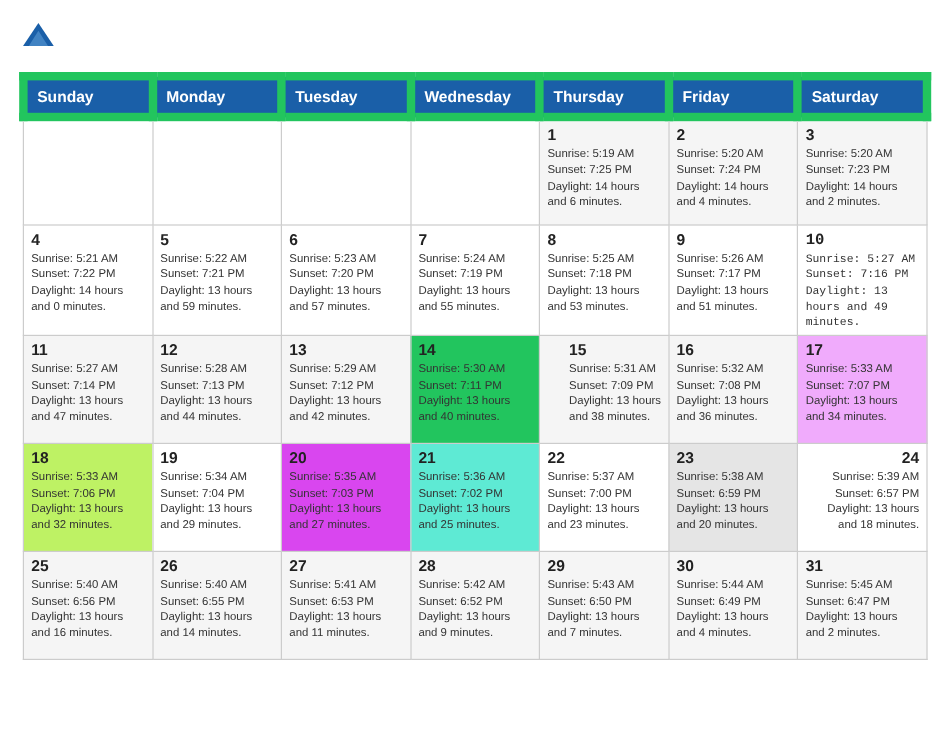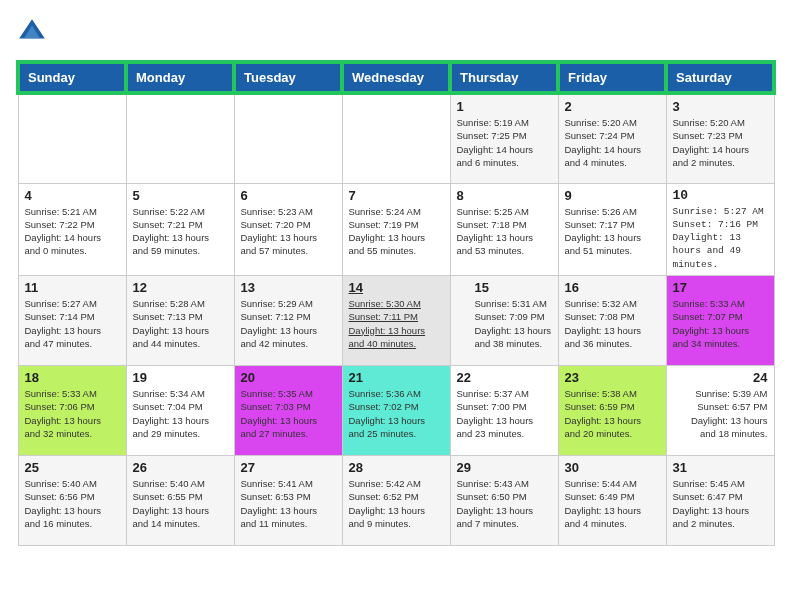--- a/index.html
+++ b/index.html
@@ -57,21 +57,21 @@
       border-collapse: collapse;
       border: 1px solid #ccc;
     }
     .calendar th {
       background-color: #1a5fa8;
       color: #fff;
       font-size: 13px;
       font-weight: bold;
       text-align: left;
       padding: 6px 8px;
-      border: 4px solid #22c55e;
+      border: 7px solid #22c55e;
     }
     .calendar td {
       width: calc(100% / 7);
       vertical-align: top;
       border: 1px solid #ccc;
       padding: 4px 6px;
       font-size: 10px;
       color: #333;
       height: 90px;
       background: #fff;
@@ -224,42 +224,42 @@
 Daylight: 13 hours
 and 44 minutes.</div>
         </td>
         <td style="background: rgb(245, 245, 245);">
           <span class="day-number">13</span>
           <div class="day-info">Sunrise: 5:29 AM
 Sunset: 7:12 PM
 Daylight: 13 hours
 and 42 minutes.</div>
         </td>
-        <td style="background: #e5e5e5; text-decoration: underline;">
+        <td style="background: #22c55e;">
           <span class="day-number">14</span>
           <div class="day-info">Sunrise: 5:30 AM
 Sunset: 7:11 PM
 Daylight: 13 hours
 and 40 minutes.</div>
         </td>
         <td style="background: rgb(245, 245, 245); padding-left: 24px;">
           <span class="day-number">15</span>
           <div class="day-info">Sunrise: 5:31 AM
 Sunset: 7:09 PM
 Daylight: 13 hours
 and 38 minutes.</div>
         </td>
         <td style="background: rgb(245, 245, 245);">
           <span class="day-number">16</span>
           <div class="day-info">Sunrise: 5:32 AM
 Sunset: 7:08 PM
 Daylight: 13 hours
 and 36 minutes.</div>
         </td>
-        <td style="background: #d946ef;">
+        <td style="background: #f0abfc;">
           <span class="day-number">17</span>
           <div class="day-info">Sunrise: 5:33 AM
 Sunset: 7:07 PM
 Daylight: 13 hours
 and 34 minutes.</div>
         </td>
       </tr>
       <tr>
         <td style="background: #bef264;">
           <span class="day-number">18</span>
@@ -289,21 +289,21 @@
 Daylight: 13 hours
 and 25 minutes.</div>
         </td>
         <td style="background: rgb(255, 255, 255);">
           <span class="day-number">22</span>
           <div class="day-info">Sunrise: 5:37 AM
 Sunset: 7:00 PM
 Daylight: 13 hours
 and 23 minutes.</div>
         </td>
-        <td style="background: #bef264; margin-top: 29px;">
+        <td style="background: #e5e5e5; margin-top: 29px;">
           <span class="day-number">23</span>
           <div class="day-info">Sunrise: 5:38 AM
 Sunset: 6:59 PM
 Daylight: 13 hours
 and 20 minutes.</div>
         </td>
         <td style="background: rgb(255, 255, 255); text-align: right;">
           <span class="day-number">24</span>
           <div class="day-info">Sunrise: 5:39 AM
 Sunset: 6:57 PM

